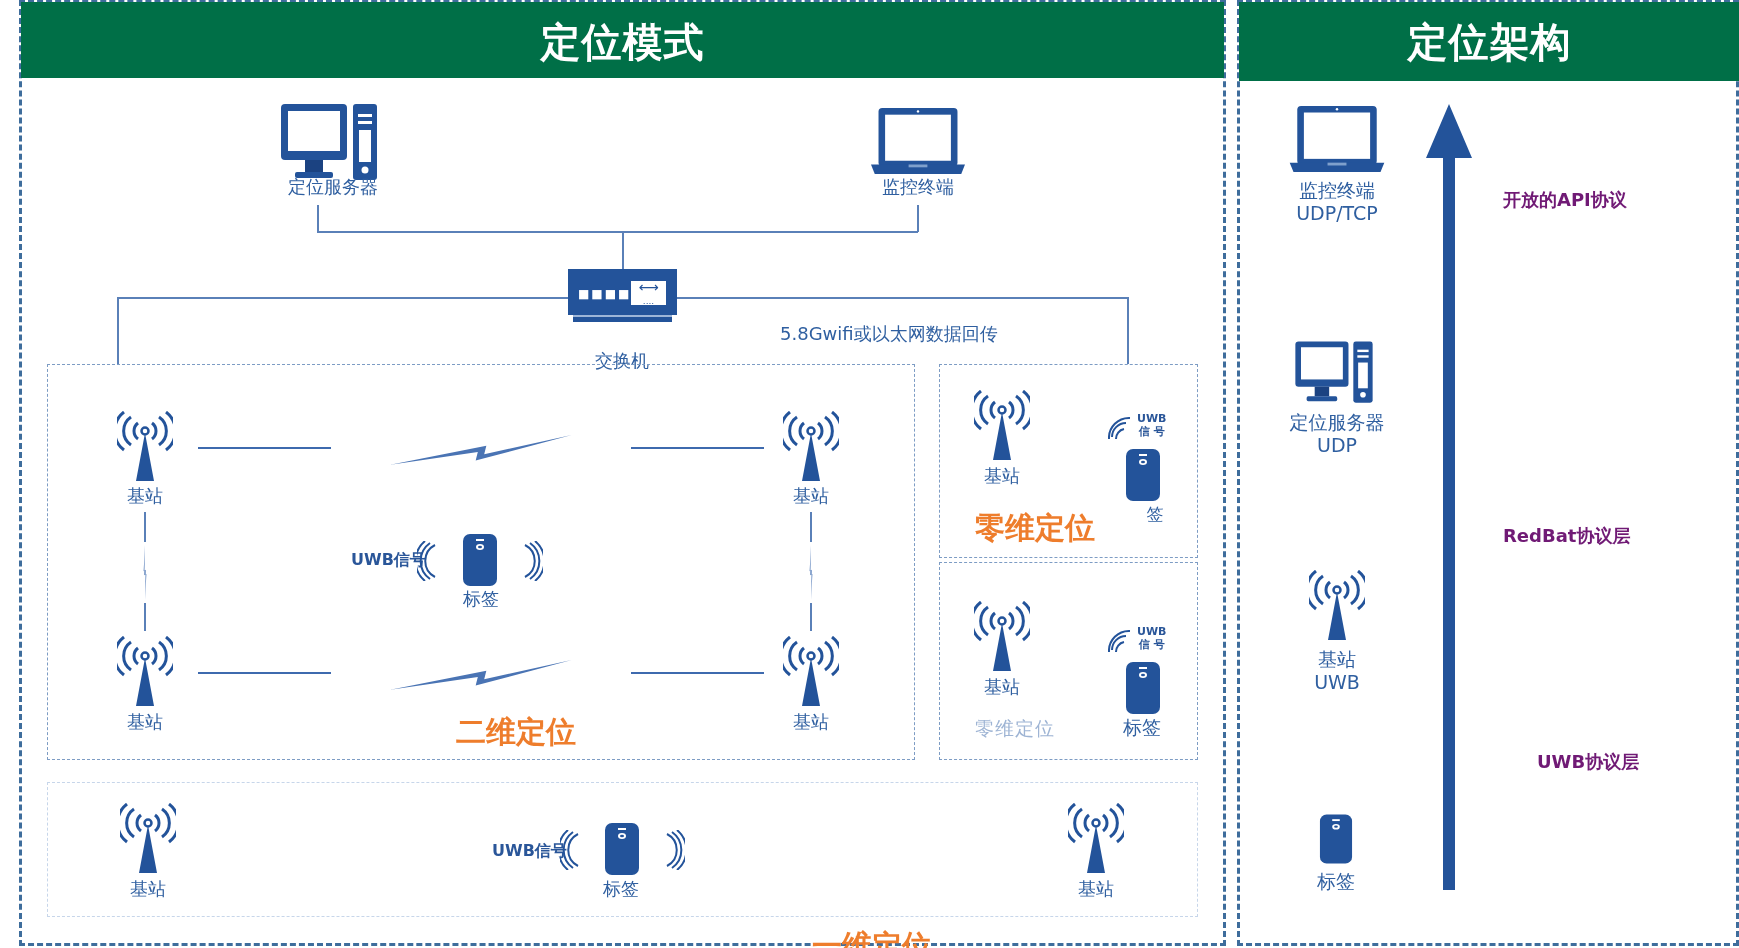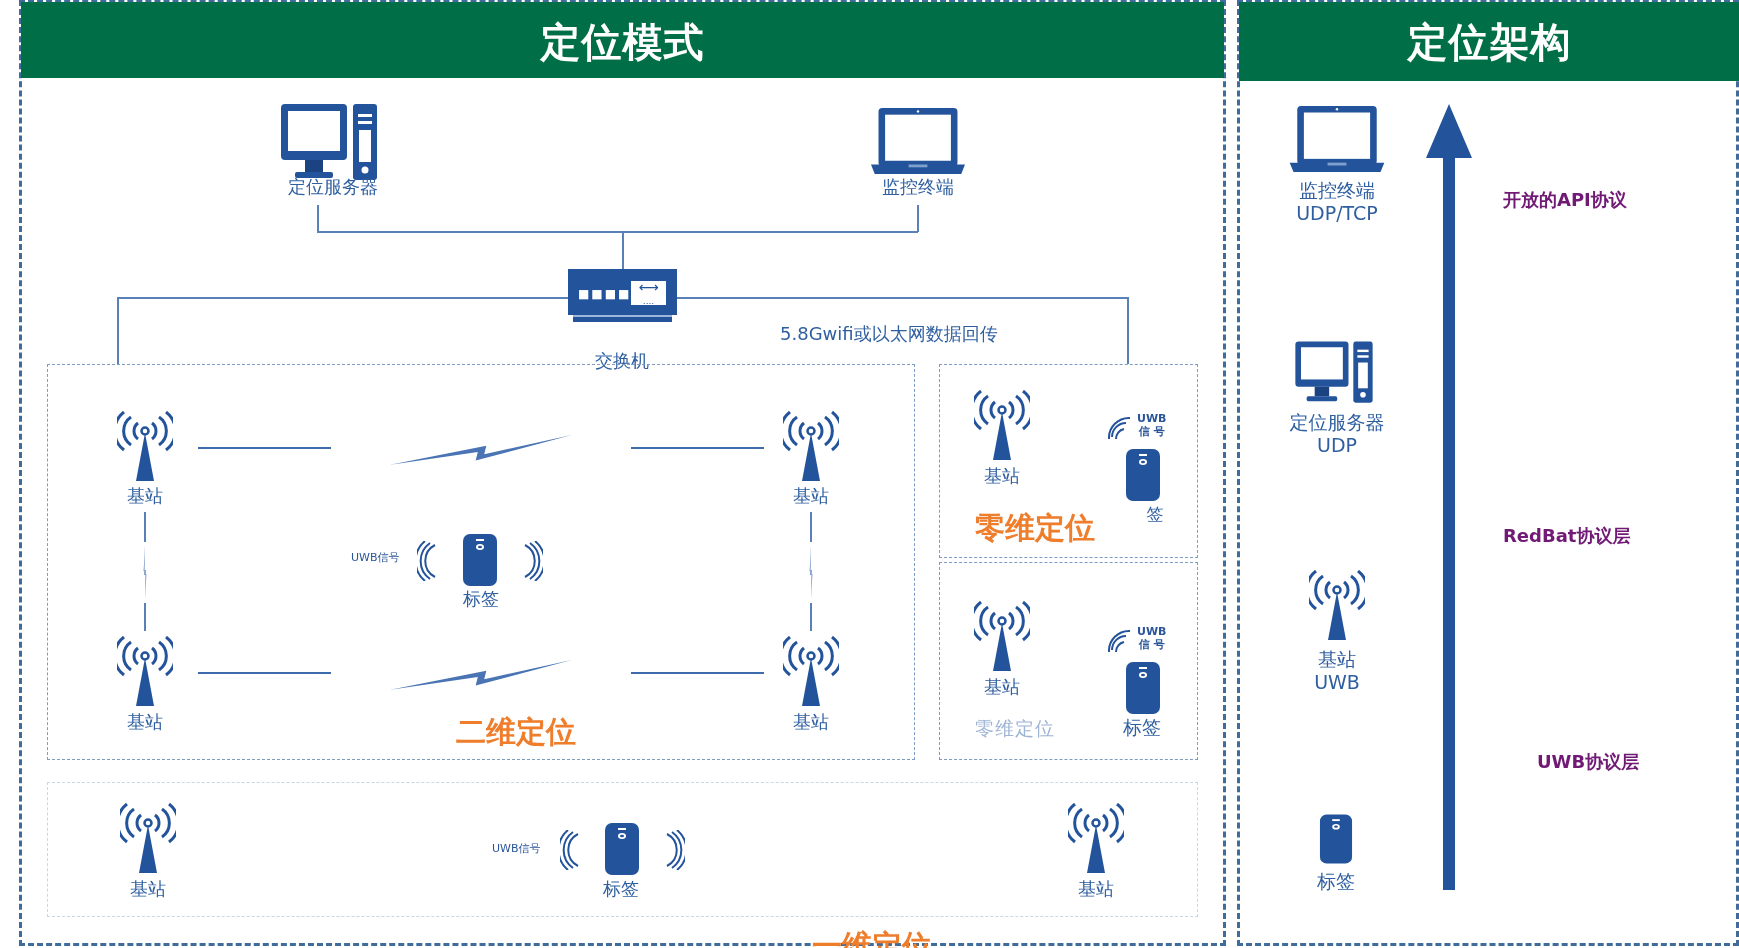--- a/index.html
+++ b/index.html
@@ -7,21 +7,21 @@
   .abs{position:absolute;}
   .panel{position:absolute;border:3px dashed #3e6d9c;box-sizing:border-box;}
   .header{position:absolute;background:#006f47;color:#fff;font-weight:bold;font-size:40px;text-align:center;line-height:80px;letter-spacing:1px;}
   .lbl{position:absolute;font-size:18px;color:#2f5fa0;text-align:center;white-space:nowrap;transform:translateX(-50%);}
   .lbl2{position:absolute;font-size:19px;color:#2f5fa0;text-align:center;white-space:nowrap;transform:translateX(-50%);line-height:23px;}
   .zone{position:absolute;border:1.5px dashed #7d9cc4;box-sizing:border-box;}
   .zone.light{border-color:#c7d6ea;}
   .orange{position:absolute;color:#ee7d2c;font-weight:bold;font-size:30px;white-space:nowrap;}
   .faded{position:absolute;color:#9eb4d4;font-size:19px;white-space:nowrap;letter-spacing:1px;}
   .bold-lbl{position:absolute;color:#701a75;font-weight:bold;font-size:18px;white-space:nowrap;}
-  .small{position:absolute;font-size:11px;color:#2a5699;font-weight:normal;white-space:nowrap;}
+  .small{position:absolute;font-size:16px;color:#2a5699;font-weight:bold;white-space:nowrap;}
   .line{position:absolute;background:#5a80b8;}
   svg{position:absolute;overflow:visible;}
 </style>
 </head>
 <body>
 
 <svg width="0" height="0" style="position:absolute">
   <defs>
     <symbol id="tower" viewBox="0 0 56 72">
       <path d="M28 22 L19 70 L37 70 Z" fill="#23539a"></path>

